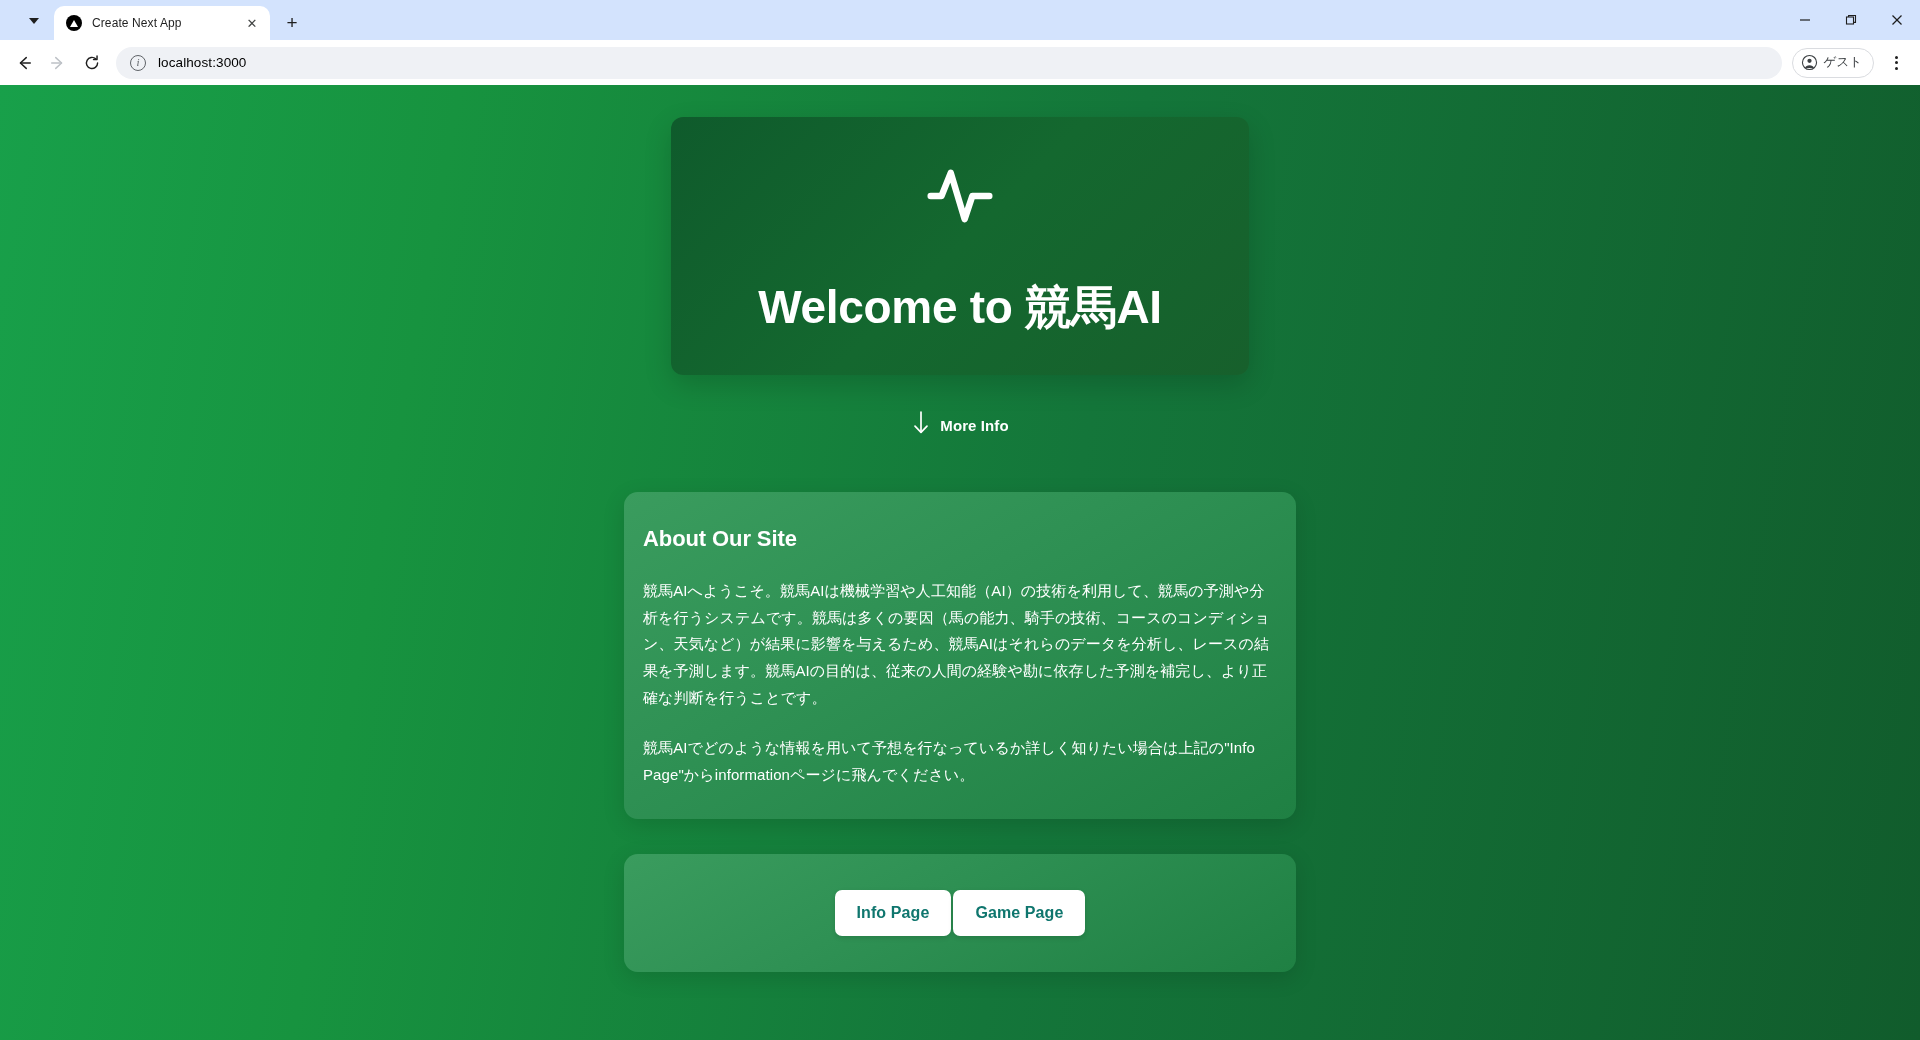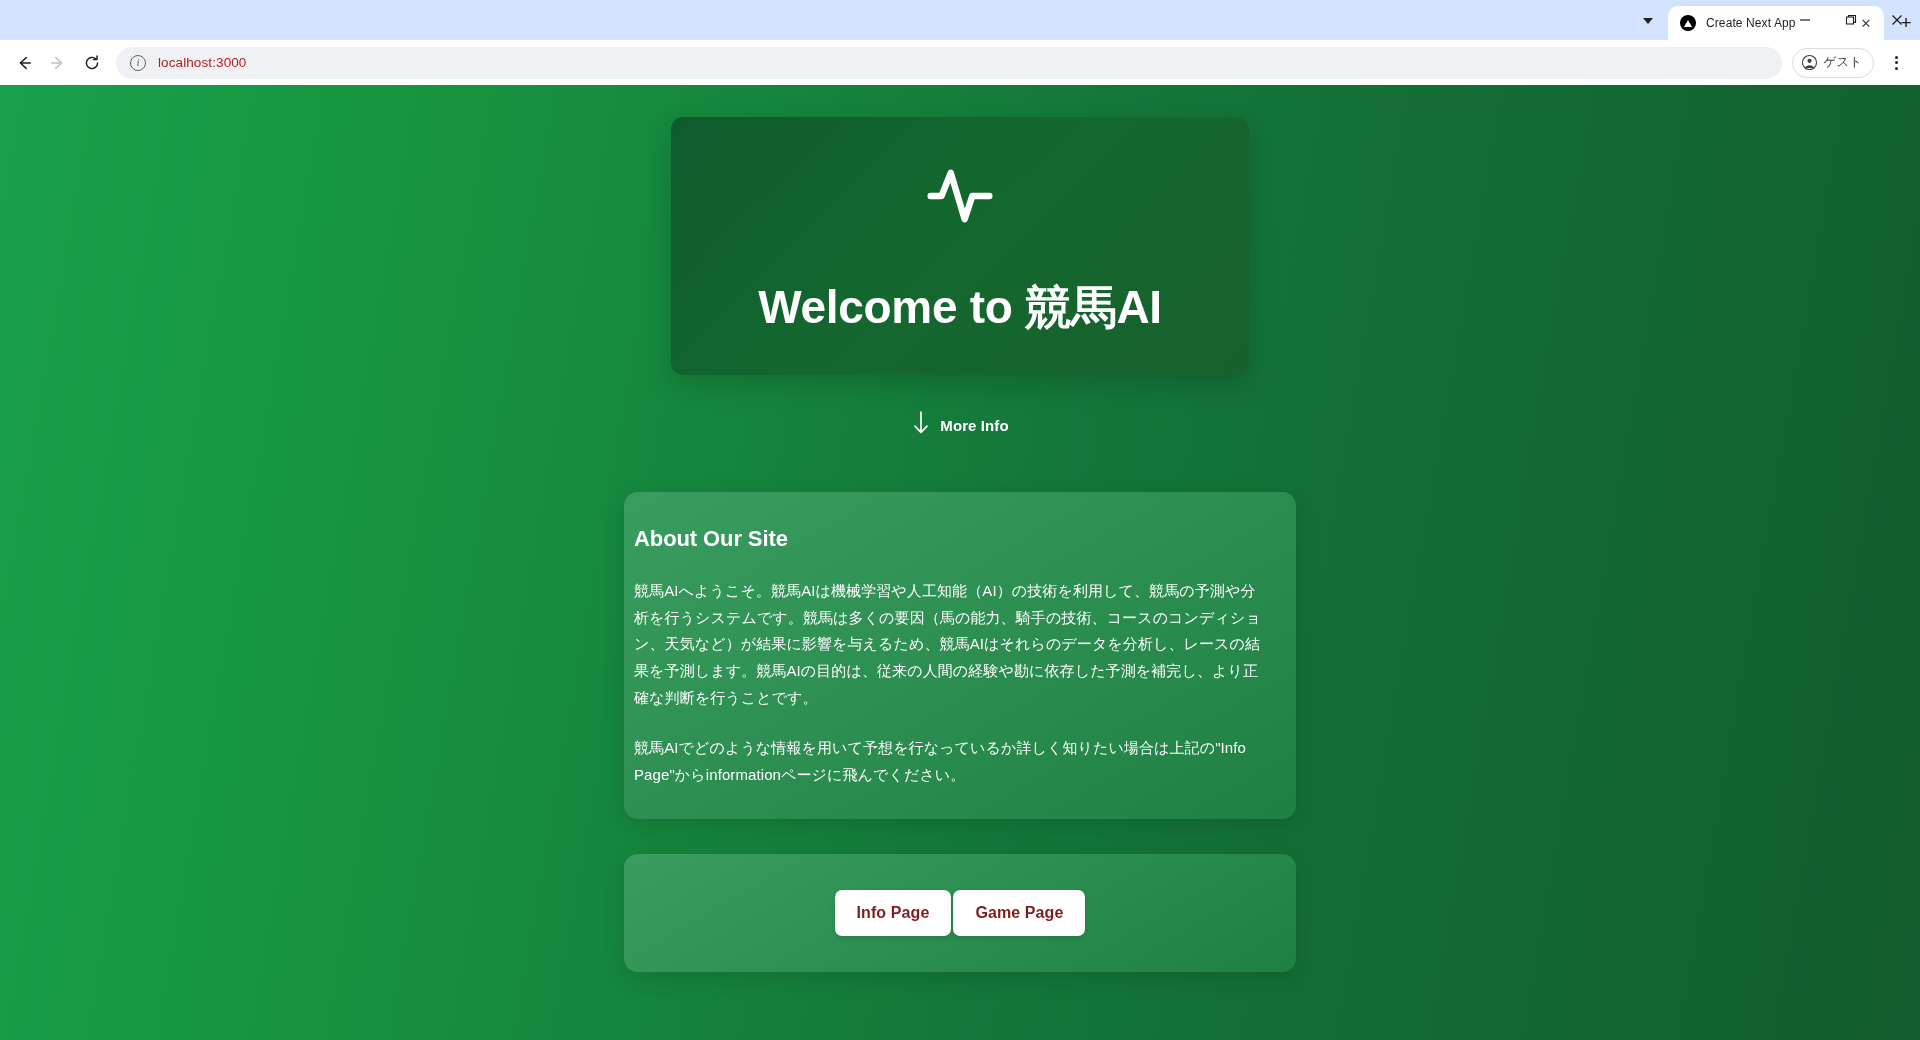--- a/index.html
+++ b/index.html
@@ -16,21 +16,20 @@
   .browser { width: 1920px; height: 1040px; display: flex; flex-direction: column; }
 
   .tabstrip {
     height: 40px;
     background: #d3e3fd;
     display: flex;
     align-items: flex-end;
     padding-left: 12px;
     position: relative;
     flex: 0 0 40px;
-    justify-content: flex-end;
   }
   .tabsearch {
     width: 36px; height: 32px;
     margin: 0 2px 3px 4px;
     border-radius: 8px;
     display: flex; align-items: center; justify-content: center;
     color: #1f1f1f;
   }
   .chev-dn { width: 0; height: 0; border-left: 5px solid transparent; border-right: 5px solid transparent; border-top: 6px solid #1f1f1f; }
 
@@ -125,21 +124,21 @@
     width: 16px; height: 16px;
     border: 1.4px solid #5f6368;
     border-radius: 50%;
     display: flex; align-items: center; justify-content: center;
     font-size: 11px; font-style: italic; color: #5f6368;
     font-family: "Liberation Serif", serif;
     line-height: 1;
     flex: 0 0 16px;
     margin-right: 12px;
   }
-  .omnibox .url { font-size: 13.5px; color: #b91c1c; letter-spacing: .1px; }
+  .omnibox .url { font-size: 13.5px; color: #000000; letter-spacing: .1px; }
 
   .profile {
     height: 30px;
     border: 1px solid #dadce0;
     border-radius: 15px;
     display: flex; align-items: center;
     padding: 0 11px 0 8px;
     gap: 6px;
     flex: 0 0 auto;
     text-align: right;
@@ -209,21 +208,21 @@
 
   .card {
     width: 672px;
     background: linear-gradient(150deg, #3a9c5e 0%, #2f9154 40%, #1f8043 100%);
     border-radius: 14px;
     box-shadow: 0 6px 22px rgba(0,0,0,0.13);
   }
 
   .about {
     margin-top: 52px;
-    padding: 34px 26px 30px 10px;
+    padding: 34px 26px 30px 19px;
   }
   .about h2 {
     font-size: 22px;
     font-weight: 700;
     color: #ffffff;
     margin-bottom: 26px;
     letter-spacing: -0.1px;
   }
   .about p {
     font-size: 15px;
@@ -237,21 +236,21 @@
     margin-top: 35px;
     margin-bottom: 28px;
     height: 118px;
     display: flex;
     align-items: center;
     justify-content: center;
   }
   .btnrow { display: flex; gap: 2px; }
   .pagebtn {
     background: #ffffff;
-    color: #7f1d1d;
+    color: #0f766e;
     border: none;
     border-radius: 7px;
     font-family: inherit;
     font-size: 16px;
     font-weight: 700;
     padding: 14px 22px;
     cursor: pointer;
     letter-spacing: .1px;
     box-shadow: 0 2px 5px rgba(0,0,0,0.12);
     text-align: center;

